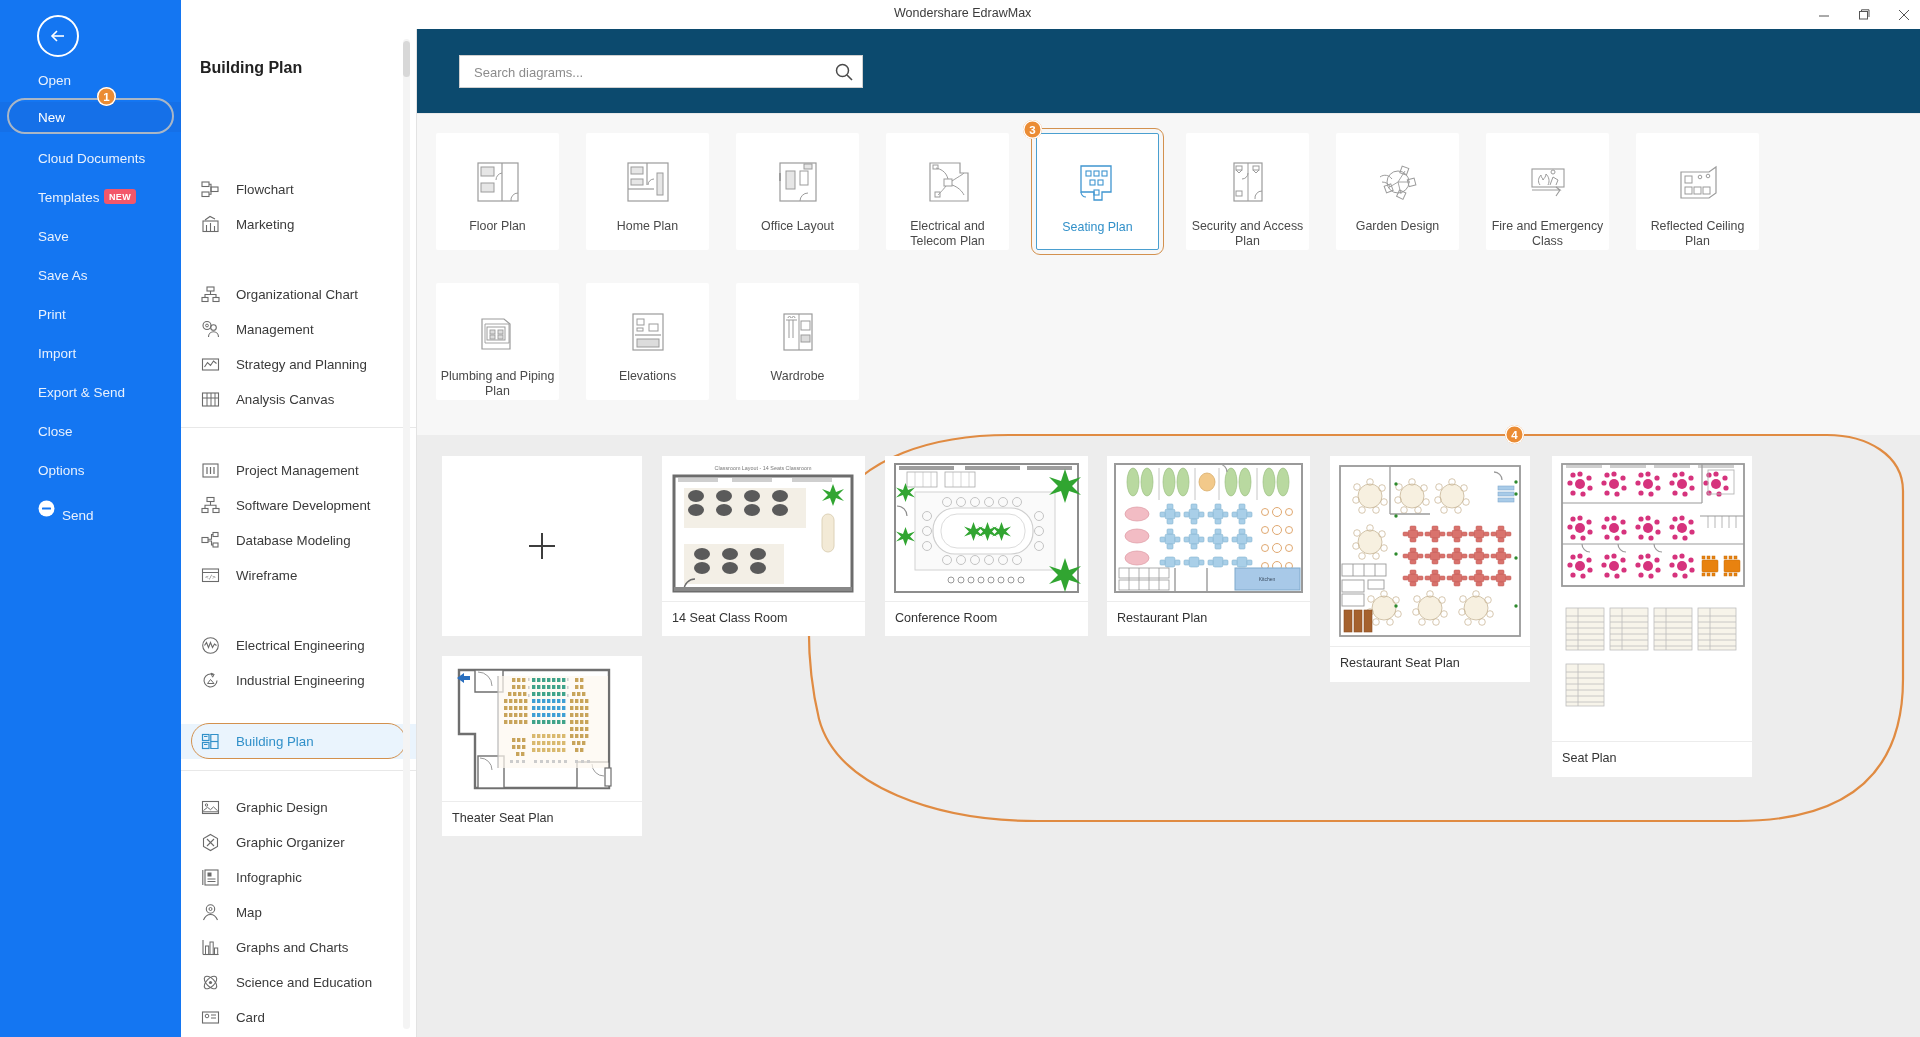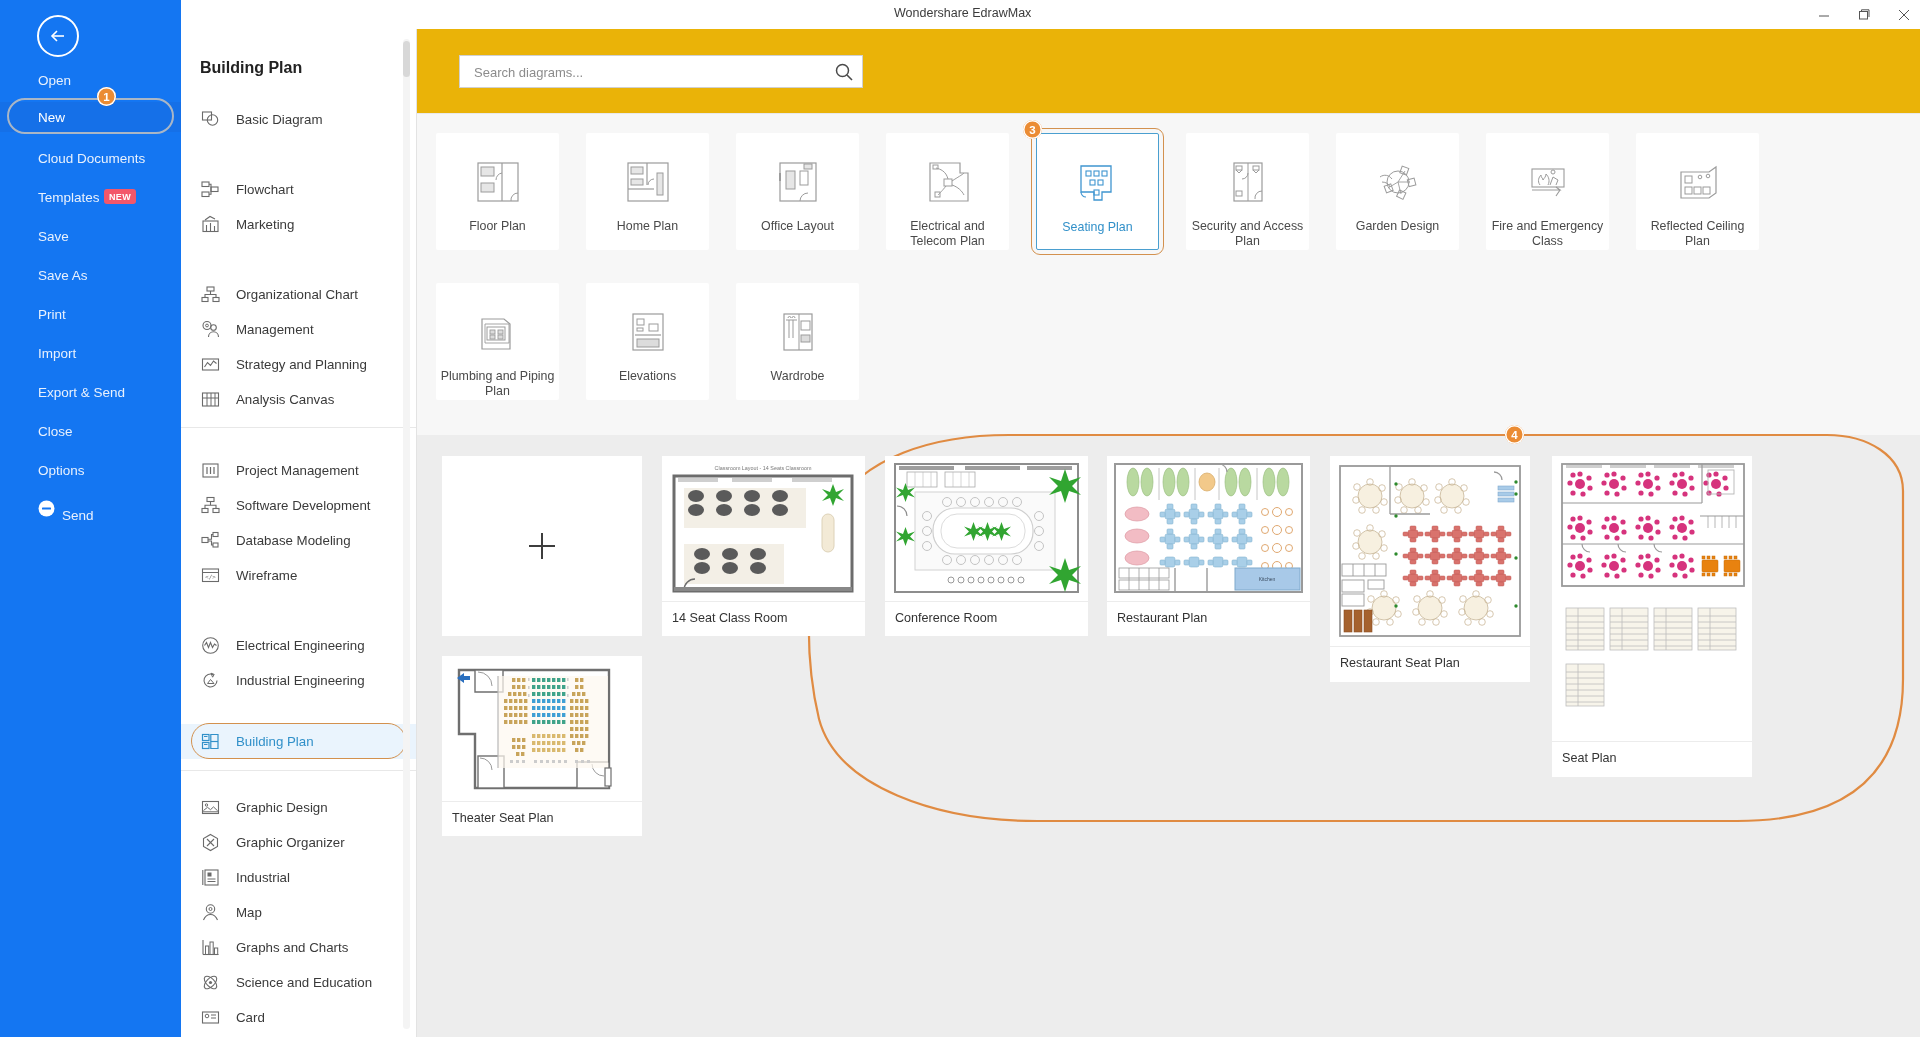--- a/index.html
+++ b/index.html
@@ -41,21 +41,21 @@
   .cat-item{position:absolute;left:0;width:235px;height:35px;display:flex;align-items:center;cursor:default;}
   .cat-ico{position:absolute;left:19px;width:20px;height:20px;display:flex;align-items:center;justify-content:center;}
   .cat-lbl{position:absolute;left:55px;font-size:13.3px;color:#3a3a3a;white-space:nowrap;}
   .cat-item.sel{background:#eaf4fd;}
   .cat-item.sel .cat-lbl{color:#3190c9;}
   .cat-ring{position:absolute;left:10px;width:215px;height:36px;border:1.6px solid #d3914e;border-radius:18px;box-sizing:border-box;pointer-events:none;}
   .cat-scroll-track{position:absolute;right:6px;top:10px;width:7px;height:990px;background:#f4f4f4;border-radius:4px;}
   .cat-scroll-thumb{position:absolute;right:6px;top:12px;width:7px;height:36px;background:#d8d8d8;border-radius:4px;}
 
   
-  .main{position:absolute;left:417px;top:29px;width:1503px;height:1008px;background:#eab308;}
+  .main{position:absolute;left:417px;top:29px;width:1503px;height:1008px;background:#0c4a6e;}
   .searchwrap{position:absolute;left:42px;top:26px;width:404px;height:33px;border:1px solid #d0d0d0;background:#fff;box-sizing:border-box;}
   .search-input{position:absolute;left:12px;top:0;width:350px;height:31px;border:none;outline:none;
                 font-family:"Liberation Sans",sans-serif;font-size:13px;color:#444;background:transparent;}
   .search-input::placeholder{color:#8c8c8c;}
   .search-btn{position:absolute;right:8px;top:6px;width:20px;height:20px;cursor:pointer;}
   .cat-area{position:absolute;left:0;top:84px;width:1503px;height:322px;background:#f7f7f7;border-top:1px solid #e9e9e9;}
   .types-grid{position:absolute;left:19px;top:19px;}
   .type-card{position:absolute;width:123px;height:117px;background:#ffffff;border-radius:2px;display:flex;flex-direction:column;align-items:center;}
   .type-ico{margin-top:24px;width:56px;height:50px;display:flex;align-items:center;justify-content:center;}
   .type-lbl{margin-top:12px;font-size:12.4px;color:#4a4a4a;text-align:center;line-height:15px;width:115px;}
@@ -163,29 +163,20 @@
       <svg width="17" height="17" viewBox="0 0 17 17">
         <circle cx="8.5" cy="8.5" r="8" fill="#ffffff"></circle>
         <rect x="4" y="7.6" width="9" height="1.9" rx=".6" fill="#1476f2"></rect>
       </svg>
     </div>
   </div>
 
   <div class="catpanel">
     <div class="cat-header">Building Plan</div>
 
-    <div class="cat-item" style="top:73px">
-      <span class="cat-ico">
-        <svg width="19" height="19" viewBox="0 0 19 19">
-            <rect x="1.5" y="2" width="9" height="8" fill="none" stroke="#6a6a6a" stroke-width="1.1"></rect>
-            <circle cx="11.5" cy="10" r="5.2" fill="none" stroke="#6a6a6a" stroke-width="1.1"></circle>
-          </svg>
-      </span>
-      <span class="cat-lbl">Basic Diagram</span>
-    </div>
     <div class="cat-item" style="top:143px">
       <span class="cat-ico">
         <svg width="19" height="19" viewBox="0 0 19 19">
             <rect x="1" y="2" width="7" height="4.5" fill="none" stroke="#6a6a6a" stroke-width="1.1"></rect>
             <rect x="10" y="7" width="7" height="4.5" fill="none" stroke="#6a6a6a" stroke-width="1.1"></rect>
             <rect x="1" y="12" width="7" height="4.5" fill="none" stroke="#6a6a6a" stroke-width="1.1"></rect>
             <path d="M8 4.3h2v4.9M8 14.2h2V9.2" fill="none" stroke="#6a6a6a" stroke-width="1.1"></path>
           </svg>
       </span>
       <span class="cat-lbl">Flowchart</span>
@@ -353,21 +344,21 @@
     <div class="cat-item" style="top:831px">
       <span class="cat-ico">
         <svg width="19" height="19" viewBox="0 0 19 19">
             <rect x="4" y="2" width="13" height="15" fill="none" stroke="#6a6a6a" stroke-width="1.1"></rect>
             <line x1="1.8" y1="2" x2="1.8" y2="17" stroke="#6a6a6a" stroke-width="1.1"></line>
             <rect x="6.5" y="4.5" width="4" height="4" fill="#6a6a6a"></rect>
             <line x1="6.5" y1="11" x2="14.5" y2="11" stroke="#6a6a6a" stroke-width="1"></line>
             <line x1="6.5" y1="13.5" x2="14.5" y2="13.5" stroke="#6a6a6a" stroke-width="1"></line>
           </svg>
       </span>
-      <span class="cat-lbl">Industrial</span>
+      <span class="cat-lbl">Infographic</span>
     </div>
     <div class="cat-item" style="top:866px">
       <span class="cat-ico">
         <svg width="19" height="19" viewBox="0 0 19 19">
             <circle cx="9.5" cy="6" r="4.2" fill="none" stroke="#6a6a6a" stroke-width="1.1"></circle>
             <circle cx="9.5" cy="6" r="1.5" fill="none" stroke="#6a6a6a" stroke-width="1"></circle>
             <path d="M2.5 17c1.5-3.6 4-5.5 7-5.5s5.5 1.9 7 5.5" fill="none" stroke="#6a6a6a" stroke-width="1.1"></path>
           </svg>
       </span>
       <span class="cat-lbl">Map</span>

